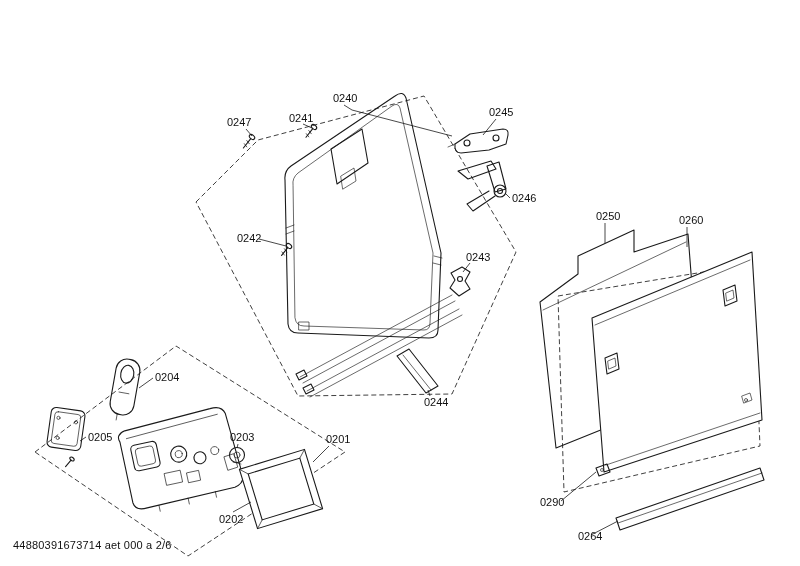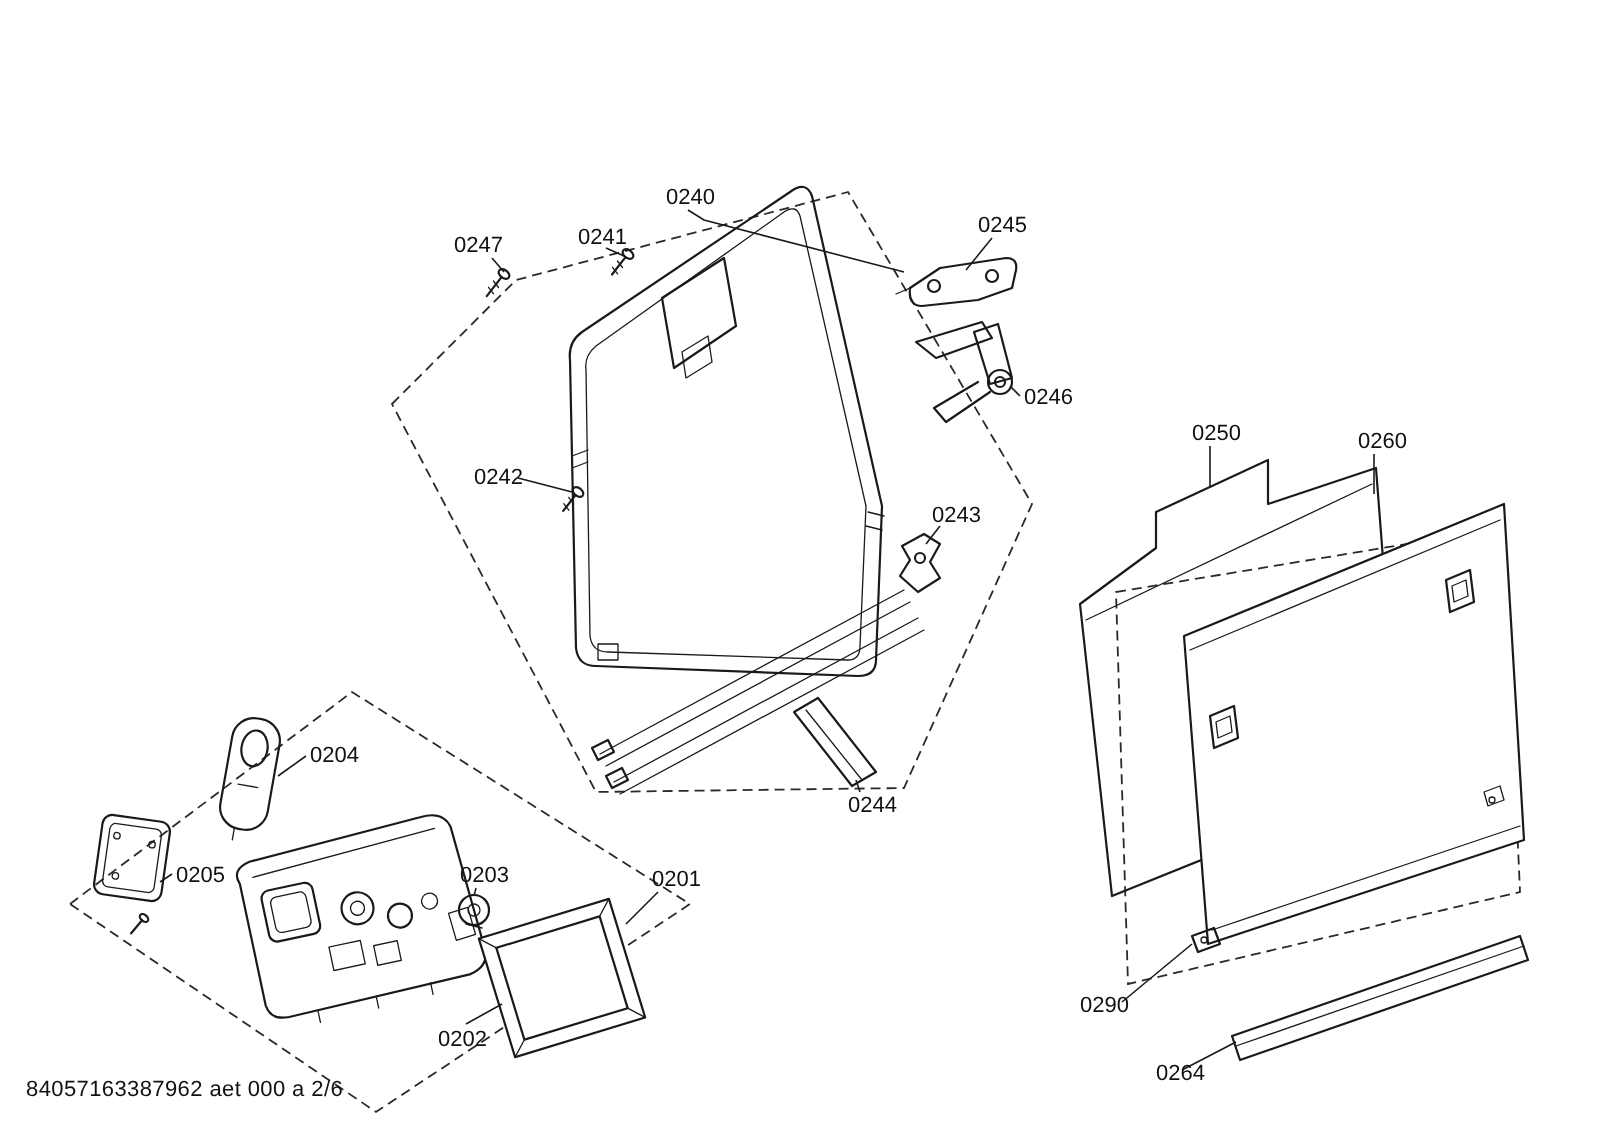--- a/index.html
+++ b/index.html
@@ -204,14 +204,14 @@
     <text class="plabel" x="155" y="381">0204</text>
     <text class="plabel" x="88" y="441">0205</text>
     <text class="plabel" x="230" y="441">0203</text>
     <text class="plabel" x="326" y="443">0201</text>
     <text class="plabel" x="219" y="523">0202</text>
     <text class="plabel" x="540" y="506">0290</text>
     <text class="plabel" x="578" y="540">0264</text>
   </g>
 </svg>
 
-<div class="footer">84057163387962 aet 000 a 2/6</div>
+<div class="footer">44880391673714 aet 000 a 2/6</div>
 </div>
 
 </body></html>

